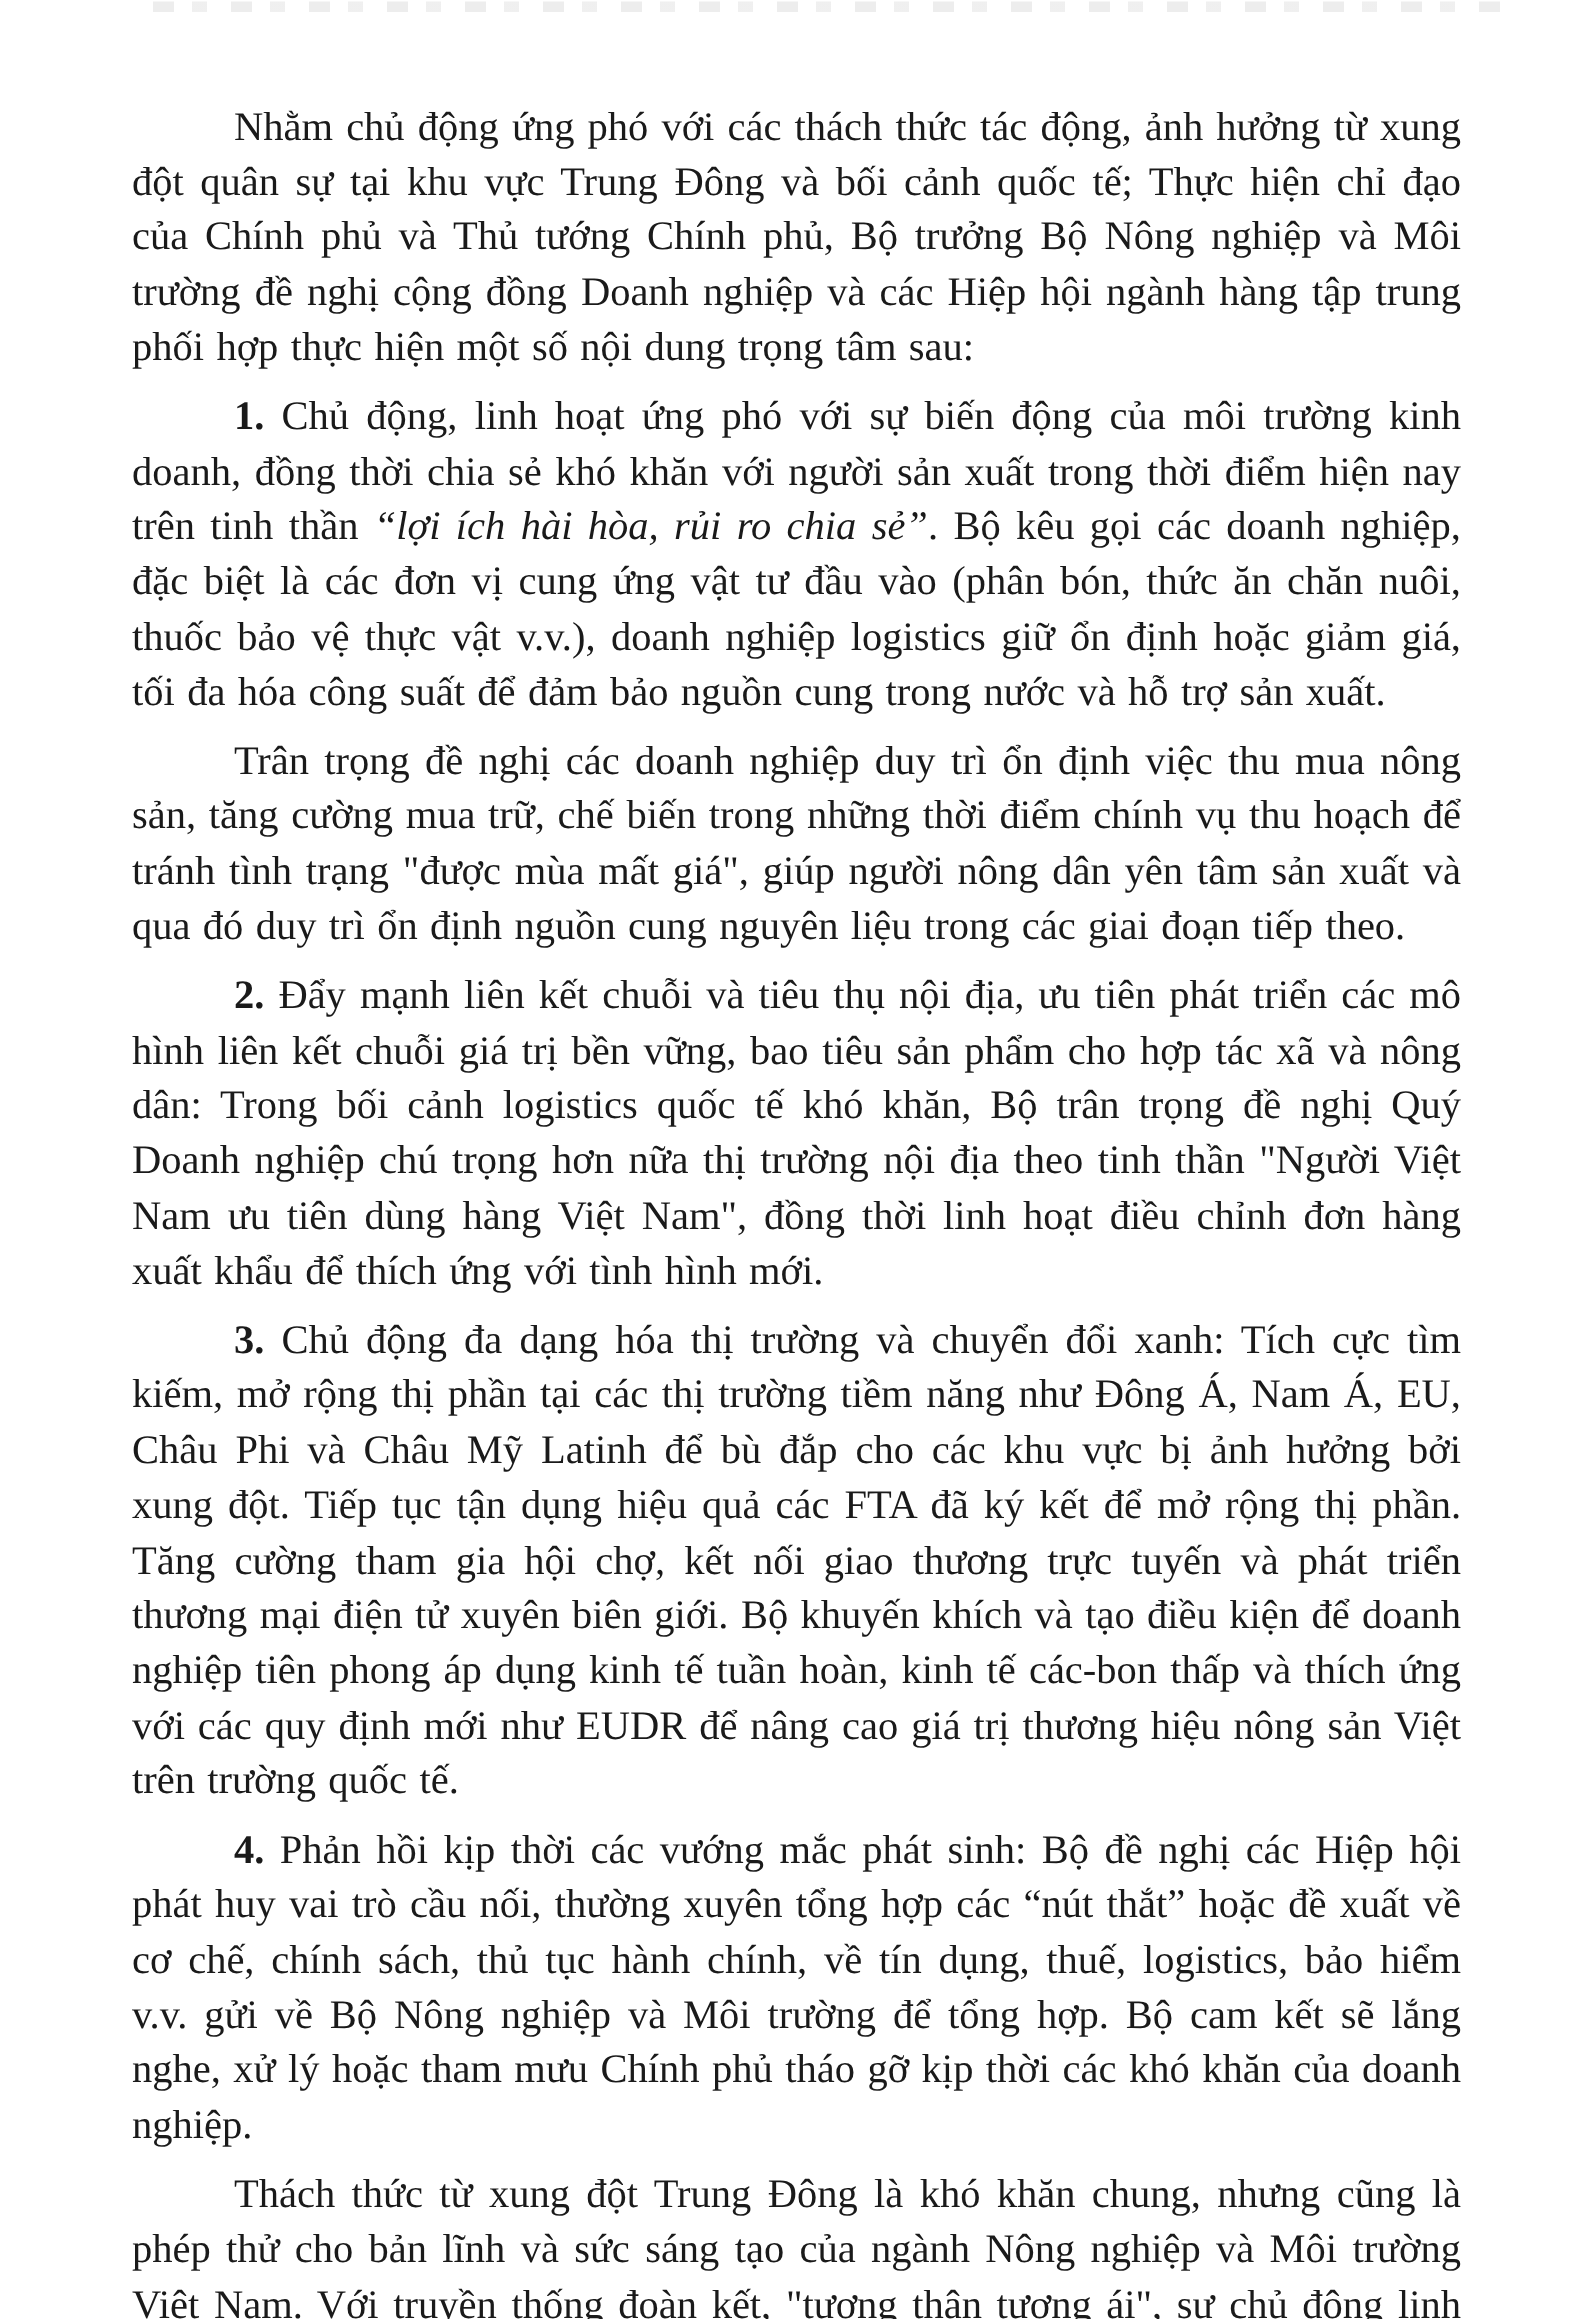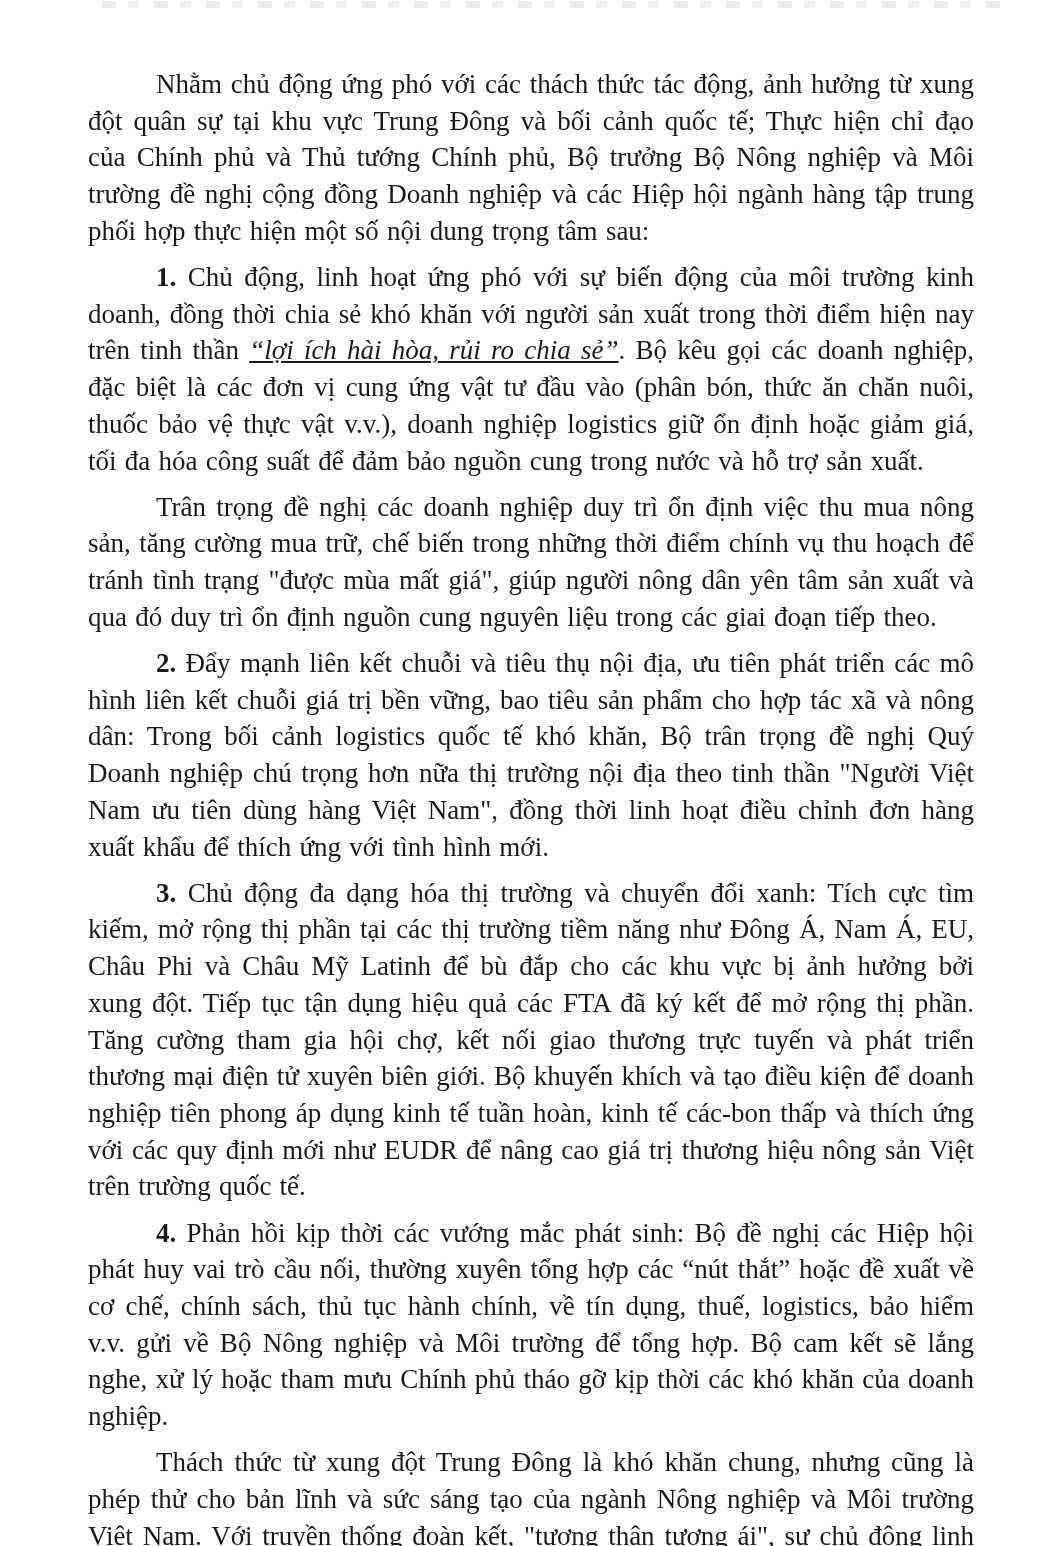--- a/index.html
+++ b/index.html
@@ -37,21 +37,21 @@
   }
   .para {
     font-size: 27px;
     line-height: 36.7px;
     text-align: justify;
     text-indent: 68px;
     margin-bottom: 9.5px;
     word-spacing: 1.5px;
   }
   .seg-bold { font-weight: bold; }
-  .seg-italic { font-style: italic; text-decoration: underline; }
+  .seg-italic { font-style: italic; }
 </style>
 </head>
 <body>
 
 <div class="page">
 
   <div class="cutoff-band"></div>
 
   <div class="content">
 

